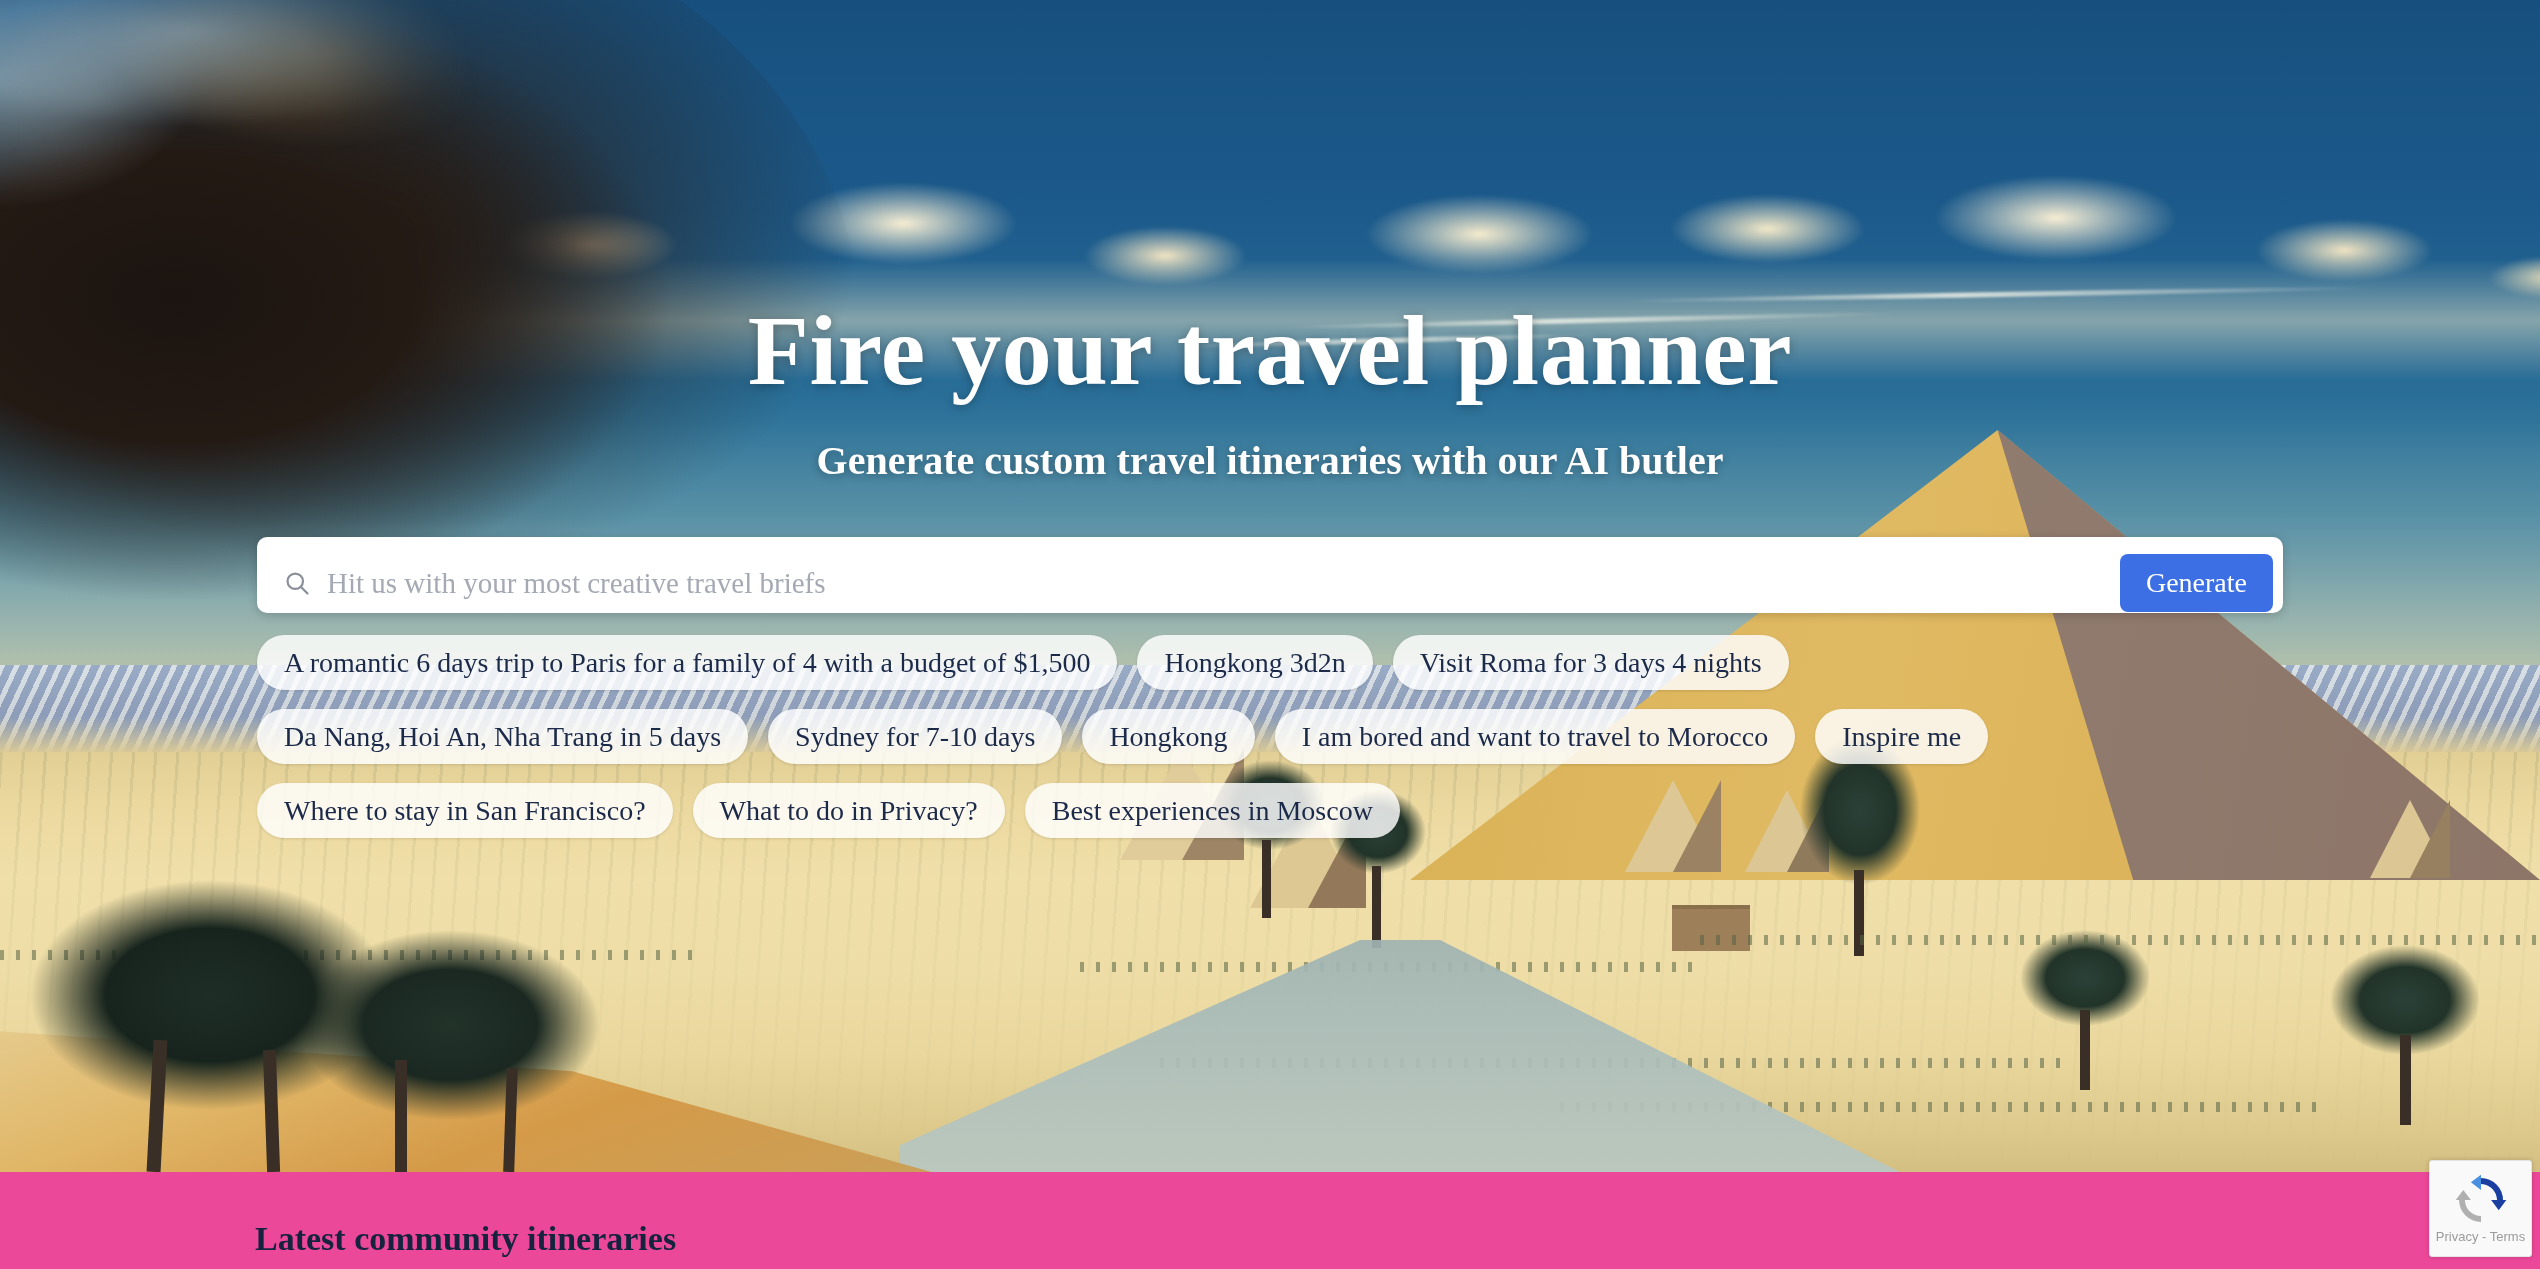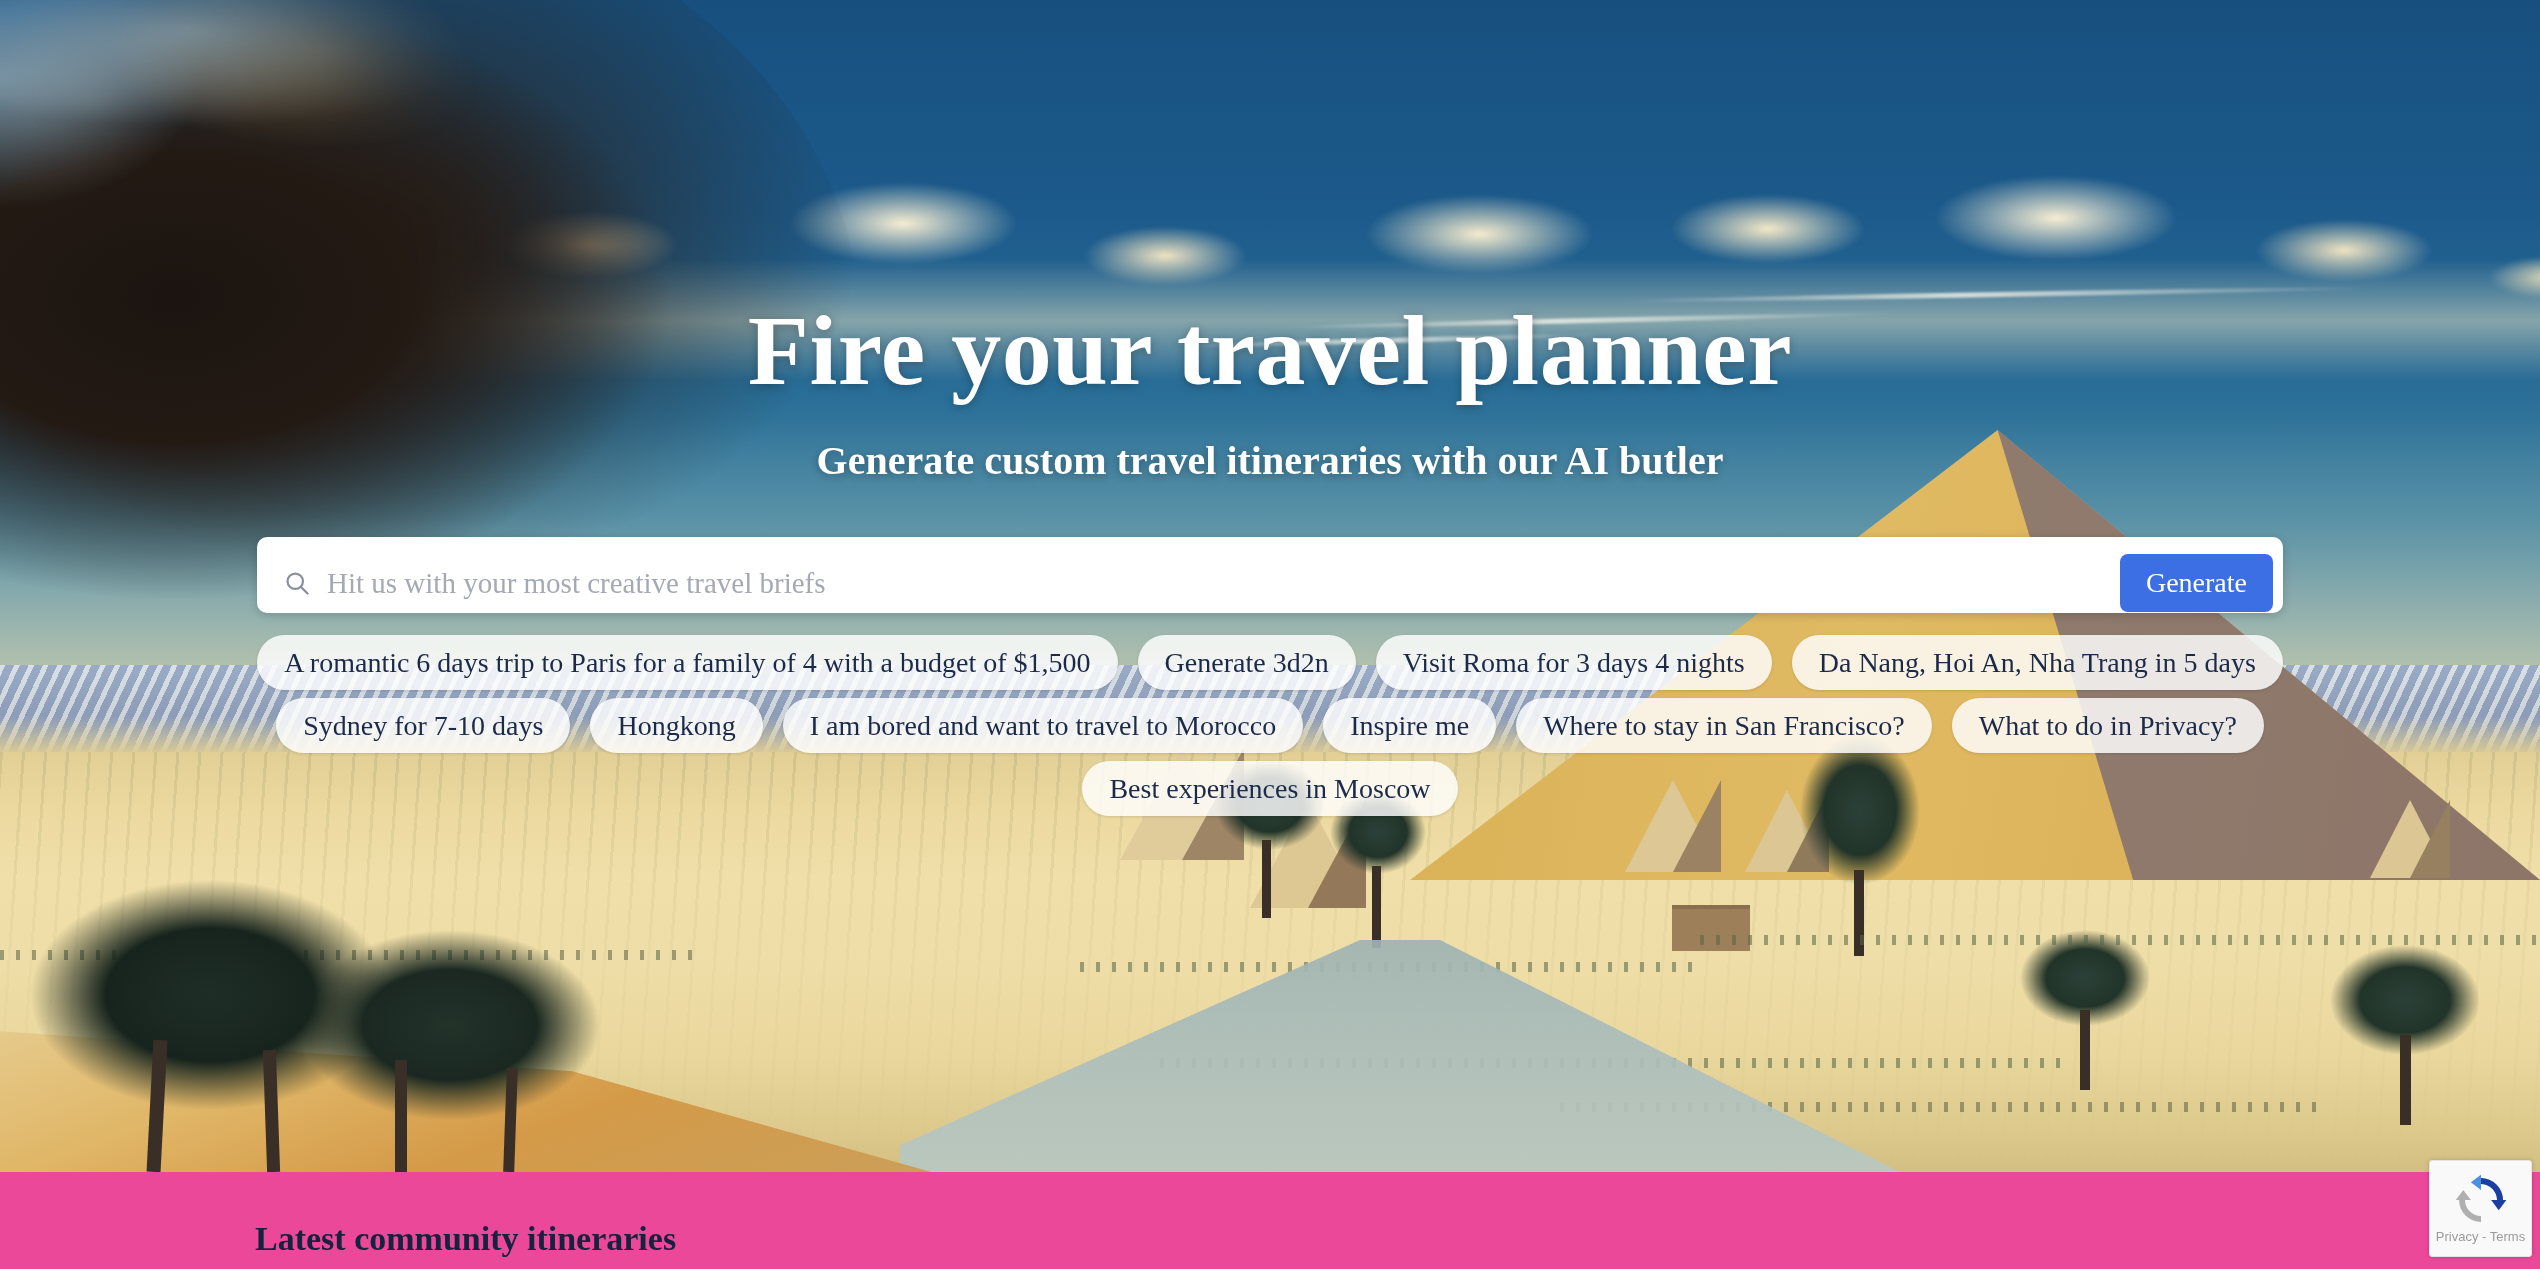--- a/index.html
+++ b/index.html
@@ -297,22 +297,22 @@
     font-size: 28px;
     cursor: pointer;
   }
 
   
   .chips {
     margin: 22px auto 0;
     width: 2026px;
     display: flex;
     flex-wrap: wrap;
-    gap: 8px 20px;
-    justify-content: center;
+    gap: 19px 20px;
+    justify-content: flex-start;
   }
   .chip {
     display: inline-flex;
     align-items: center;
     height: 55px;
     padding: 0 27px;
     border: none;
     border-radius: 28px;
     background: rgba(255,255,255,.82);
     color: #1c2a4a;
@@ -446,21 +446,21 @@
           <circle cx="10.5" cy="10.5" r="6.6"></circle>
           <line x1="15.4" y1="15.4" x2="21" y2="21"></line>
         </svg>
       </span>
       <input class="search-input" type="text" placeholder="Hit us with your most creative travel briefs" style="">
       <button class="generate-btn">Generate</button>
     </div>
 
     <div class="chips">
       <button class="chip">A romantic 6 days trip to Paris for a family of 4 with a budget of $1,500</button>
-      <button class="chip">Generate 3d2n</button>
+      <button class="chip">Hongkong 3d2n</button>
       <button class="chip">Visit Roma for 3 days 4 nights</button>
       <button class="chip">Da Nang, Hoi An, Nha Trang in 5 days</button>
       <button class="chip">Sydney for 7-10 days</button>
       <button class="chip">Hongkong</button>
       <button class="chip">I am bored and want to travel to Morocco</button>
       <button class="chip">Inspire me</button>
       <button class="chip">Where to stay in San Francisco?</button>
       <button class="chip">What to do in Privacy?</button>
       <button class="chip">Best experiences in Moscow</button>
     </div>

